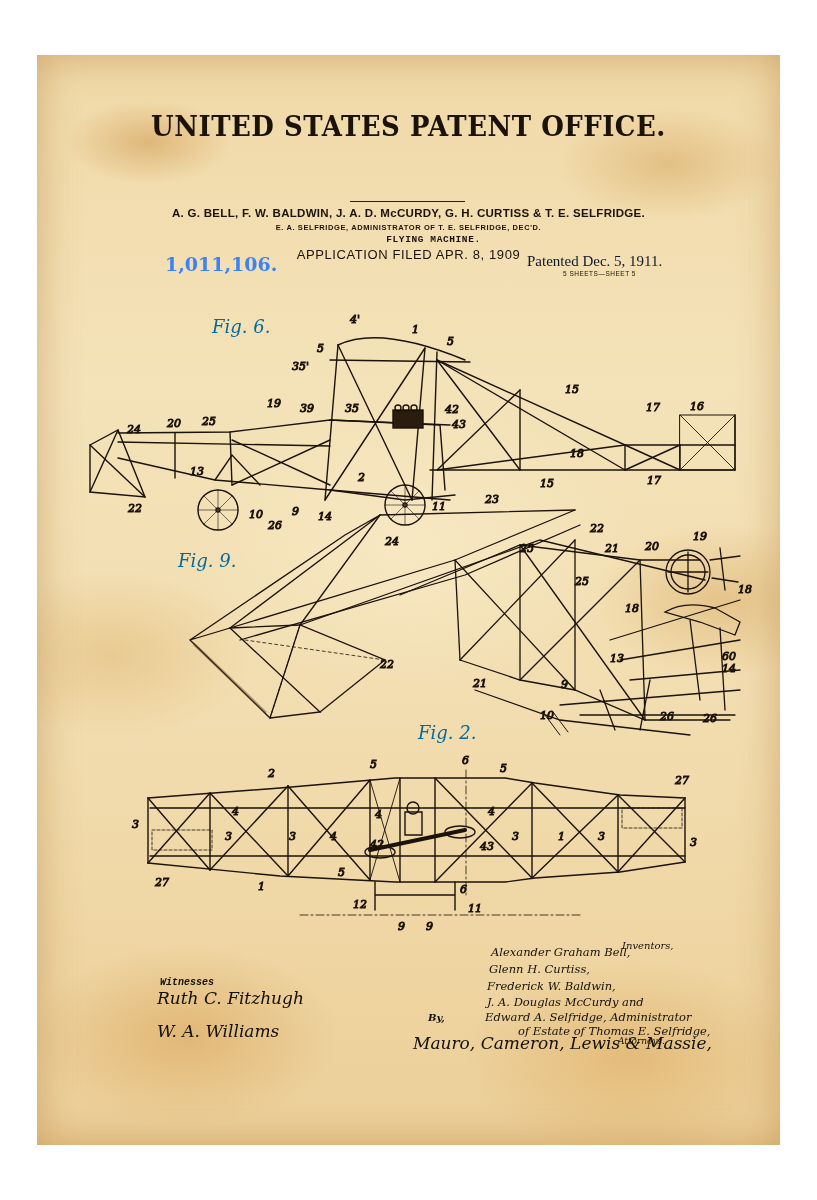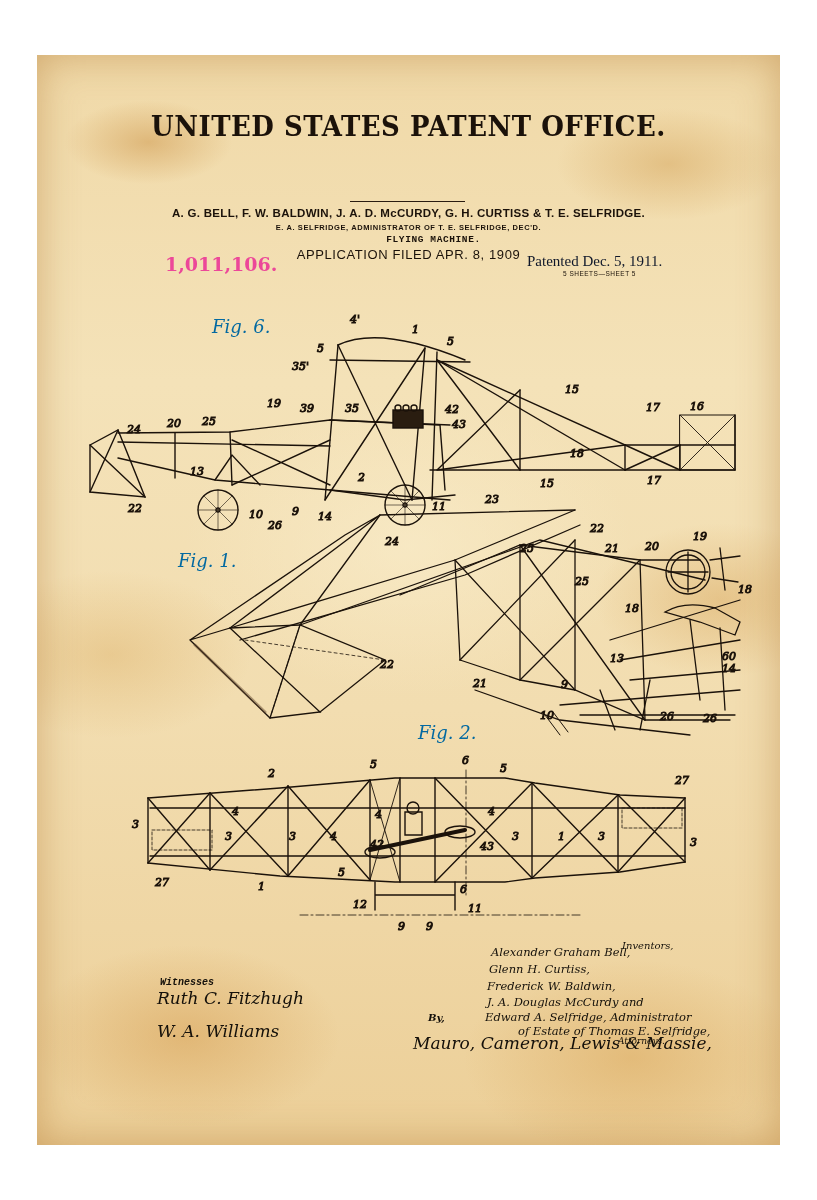--- a/index.html
+++ b/index.html
@@ -19,21 +19,21 @@
     box-shadow: inset 0 0 40px rgba(170,110,40,0.45);
   }
   .header { position: absolute; left: 0; width: 100%; text-align: center; color: #1b120a; }
   .title { top: 112px; font-family: "DejaVu Serif", serif; font-weight: bold;
            font-size: 26px; letter-spacing: 0.5px; transform: scaleY(1.05); }
   .rule { position: absolute; left: 350px; top: 201px; width: 115px; height: 1px; background: #2a1c10; }
   .inventors { top: 207px; font-family: "Liberation Sans", sans-serif; font-weight: bold; font-size: 11.5px; letter-spacing: 0.3px; }
   .admin { top: 223px; font-family: "Liberation Sans", sans-serif; font-weight: bold; font-size: 7.5px; letter-spacing: 0.6px; }
   .invention { top: 234px; font-family: Liberation Mono, monospace; font-weight: bold; font-size: 9.5px; letter-spacing: 0.6px; margin-left: 25px; }
   .filed { top: 247px; font-family: "Liberation Sans", sans-serif; font-size: 13px; letter-spacing: 0.6px; }
-  .patno { position: absolute; left: 165px; top: 253px; font-family: "DejaVu Serif", serif; font-weight: bold; font-size: 19px; color: #ec4899; }
+  .patno { position: absolute; left: 165px; top: 253px; font-family: "DejaVu Serif", serif; font-weight: bold; font-size: 19px; color: #3b82f6; }
   .patdate { position: absolute; left: 527px; top: 253px; font-family: "Liberation Serif", serif; font-size: 15px; color: #0f172a; }
   .sheets { position: absolute; left: 563px; top: 270px; font-family: "Liberation Sans", sans-serif; font-size: 6.5px; letter-spacing: 0.5px; color: #1b120a; }
   .drawing { position: absolute; left: 0; top: 0; }
   .figlabel { position: absolute; font-family: "DejaVu Serif", serif; font-style: italic; font-size: 18px; color: #0369a1; }
   .ref { font-family: "DejaVu Serif", serif; font-style: italic; font-size: 11px; fill: #1b120a; }
   .sig { position: absolute; font-family: "DejaVu Serif", serif; font-style: italic; color: #14100a; white-space: nowrap; }
   .witness-label { left: 160px; top: 977px; font-size: 10px; font-weight: bold; font-family: Liberation Mono, monospace; }
   .witness1 { left: 157px; top: 988px; font-size: 17px; }
   .witness2 { left: 157px; top: 1021px; font-size: 17px; text-align: center; }
   .inv-label { left: 622px; top: 940px; font-size: 10px; }
@@ -51,21 +51,21 @@
 <div class="rule"></div>
 <div class="header inventors">A. G. BELL, F. W. BALDWIN, J. A. D. McCURDY, G. H. CURTISS &amp; T. E. SELFRIDGE.</div>
 <div class="header admin">E. A. SELFRIDGE, ADMINISTRATOR OF T. E. SELFRIDGE, DEC'D.</div>
 <div class="header invention">FLYING MACHINE.</div>
 <div class="header filed">APPLICATION FILED APR. 8, 1909</div>
 <div class="patno">1,011,106.</div>
 <div class="patdate">Patented Dec. 5, 1911.</div>
 <div class="sheets">5 SHEETS—SHEET 5</div>
 
 <div class="figlabel" style="left:212px;top:316px;">Fig. 6.</div>
-<div class="figlabel" style="left:178px;top:550px;">Fig. 1.</div>
+<div class="figlabel" style="left:178px;top:550px;">Fig. 9.</div>
 <div class="figlabel" style="left:418px;top:722px;">Fig. 2.</div>
 
 <svg class="drawing" width="817" height="1200" viewBox="0 0 817 1200" stroke="#1b120a" fill="none" stroke-linecap="round">
 
   <g stroke-width="1.4">
 
     <path d="M90 445 L118 430 L145 497 L90 492 Z"></path>
     <path d="M90 445 L145 497 M118 430 L90 492"></path>
 
     <path d="M118 433 L230 432 L330 420 L450 425"></path>

